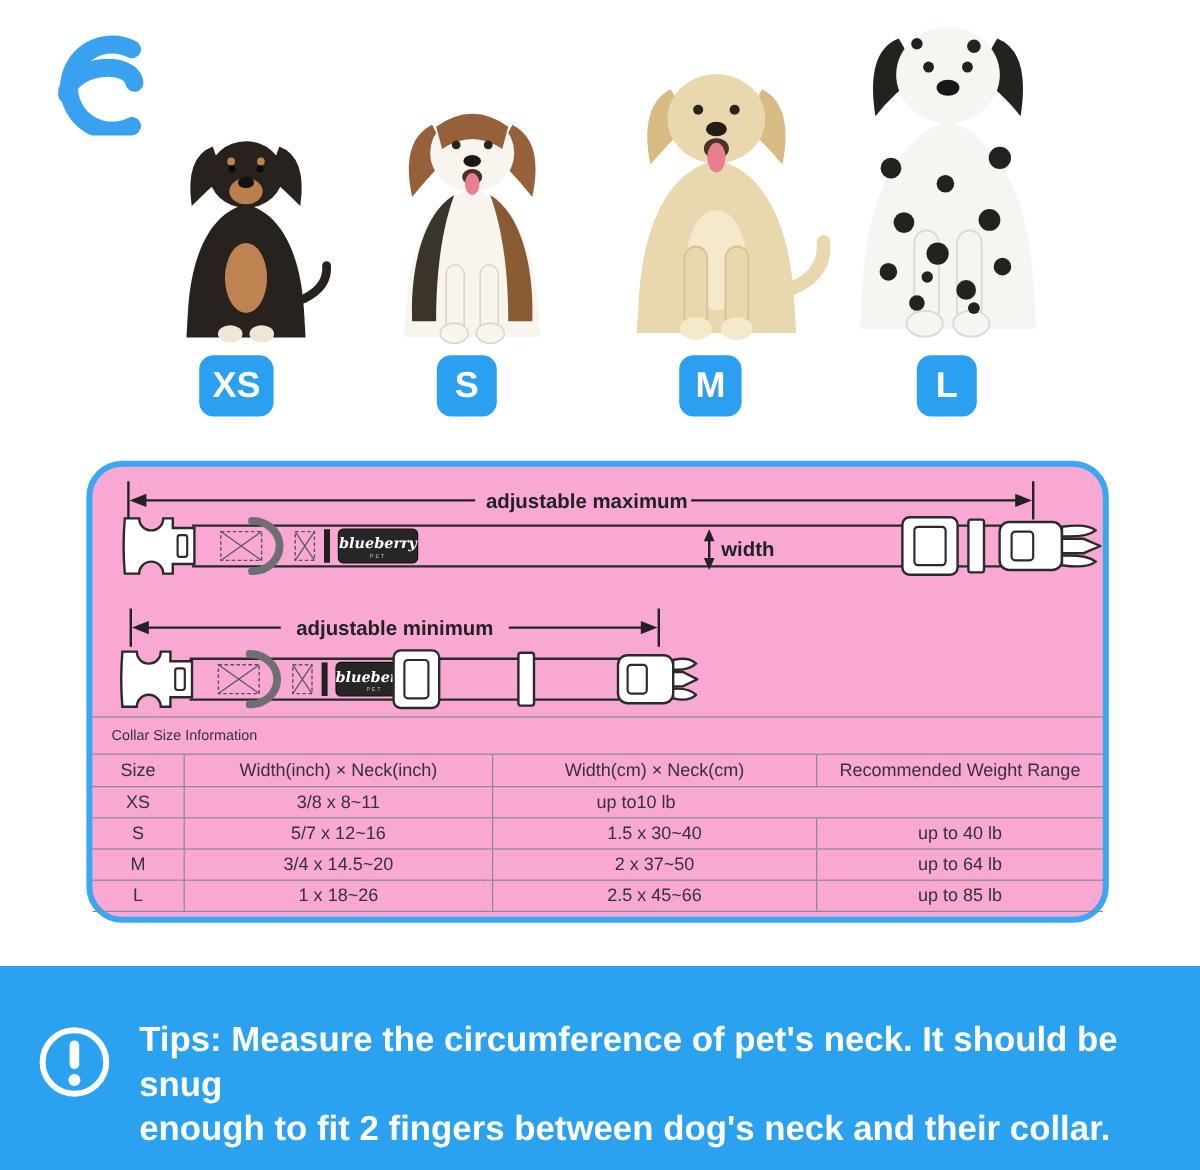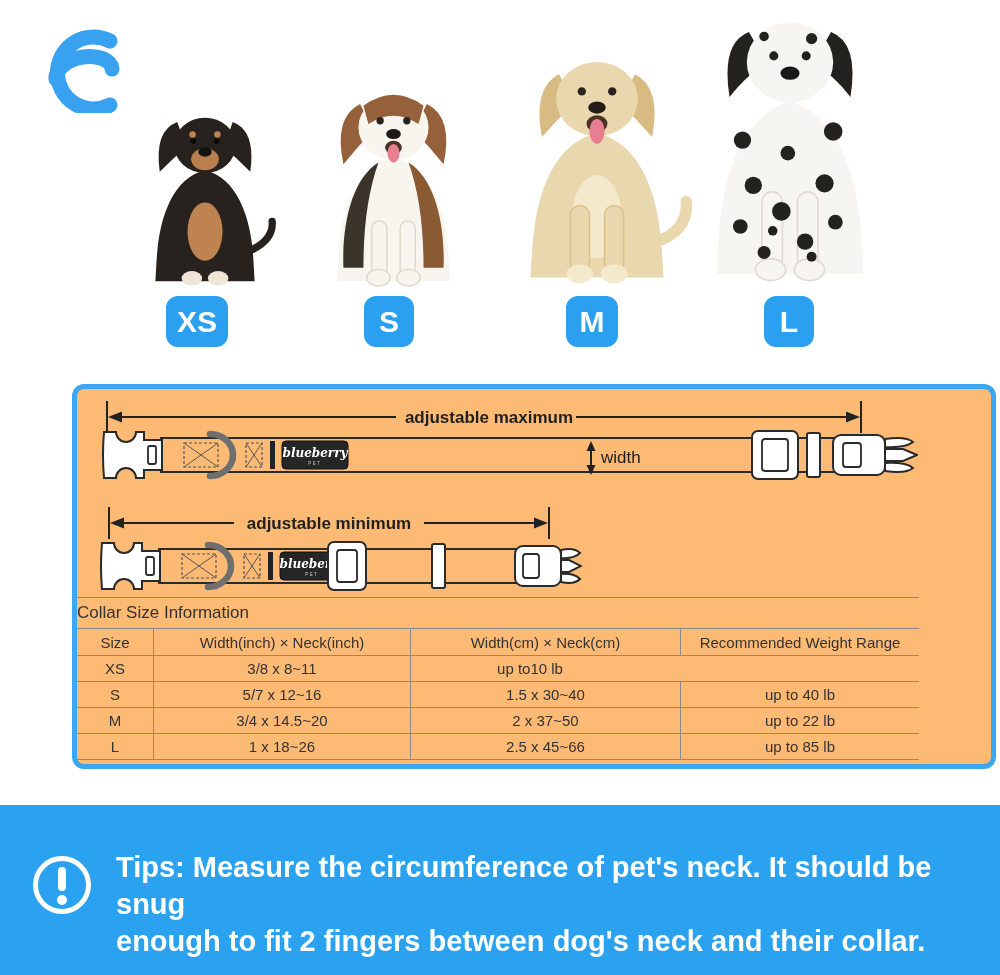--- a/index.html
+++ b/index.html
@@ -14,49 +14,49 @@
 
   
   .dog{position:absolute}
 
   
   .badge{position:absolute;top:296px;height:51px;border-radius:12px;background:#2b9ff0;
          color:#fff;font-weight:700;font-size:30px;display:flex;align-items:center;
          justify-content:center}
 
   
-  .bluebox{position:absolute;left:72px;top:384px;width:924px;height:385px;
-           border:5px solid #3aa7f2;border-radius:12px;background:#fdba74}
+  .bluebox{position:absolute;left:72px;top:384px;width:852px;height:385px;
+           border:5px solid #3aa7f2;border-radius:30px;background:#f9a8d4}
   .bluebox .abs{position:absolute}
 
   .arr line{stroke:#222;stroke-width:2}
   .arr polygon{fill:#222}
   .arr text{font-size:17px;font-weight:700;fill:#222;text-anchor:middle;
             font-family:"Liberation Sans",sans-serif}
 
   .collar .ln{stroke:#2a2a2a;stroke-width:2;fill:none}
   .collar .el{stroke:#2a2a2a;stroke-width:2;fill:#fff}
   .collar .slot{stroke:#2a2a2a;stroke-width:1.8;fill:#fff}
   .collar .stitch{stroke:#555;stroke-width:1.2;fill:none;stroke-dasharray:3,2}
   .collar .xline{stroke:#555;stroke-width:1;fill:none}
   .collar .dring{stroke:#6f6f6f;stroke-width:6.5;fill:none;stroke-linecap:round}
   .collar .bar{fill:#222}
   .collar .tag{fill:#262626;stroke:#111;stroke-width:1}
   .lbl-script{font:italic 700 12px "DejaVu Serif",serif;fill:#fff;text-anchor:middle}
   .lbl-sub{font:400 4.5px "Liberation Sans",sans-serif;fill:#c9c9c9;text-anchor:middle;
            letter-spacing:1.5px}
 
-  .width-note{display:flex;align-items:center;gap:3px;font-size:17px;font-weight:400;color:#222}
+  .width-note{display:flex;align-items:center;gap:3px;font-size:17px;font-weight:700;color:#222}
   .width-note svg line{stroke:#222;stroke-width:2}
   .width-note svg polygon{fill:#222}
 
   
   .table{left:0;top:208px;width:842px;color:#333}
   .t-title{height:32px;border-top:1.5px solid #8a8a8a;border-bottom:1.5px solid #8a8a8a;
-           display:flex;align-items:center;padding-left:0;font-size:17px;font-weight:500}
+           display:flex;align-items:center;padding-left:16px;font-size:12px;font-weight:500}
   .t-row{display:flex;height:27px;border-bottom:1.5px solid #8a8a8a}
   .t-row.data{height:26px}
   .t-cell{display:flex;align-items:center;justify-content:center;font-size:15px}
   .t-cell + .t-cell{border-left:1.5px solid #8a8a8a}
   .c0{width:76px}.c1{width:257px}.c2{width:270px}.c3{width:239px}
 
   
   .tips{position:absolute;left:0;top:805px;width:1000px;height:170px;background:#2ba2f0}
   .tips-icon{position:absolute;left:30px;top:48px;width:64px;height:64px}
   .tips-text{position:absolute;left:116px;right:24px;top:44px;text-align:left;color:#fff;
@@ -282,21 +282,21 @@
       <div class="t-row data">
         <div class="t-cell c0">S</div>
         <div class="t-cell c1">5/7 x 12~16</div>
         <div class="t-cell c2">1.5 x 30~40</div>
         <div class="t-cell c3">up to 40 lb</div>
       </div>
       <div class="t-row data">
         <div class="t-cell c0">M</div>
         <div class="t-cell c1">3/4 x 14.5~20</div>
         <div class="t-cell c2">2 x 37~50</div>
-        <div class="t-cell c3">up to 22 lb</div>
+        <div class="t-cell c3">up to 64 lb</div>
       </div>
       <div class="t-row data">
         <div class="t-cell c0">L</div>
         <div class="t-cell c1">1 x 18~26</div>
         <div class="t-cell c2">2.5 x 45~66</div>
         <div class="t-cell c3">up to 85 lb</div>
       </div>
     </div>
   </div>
 

